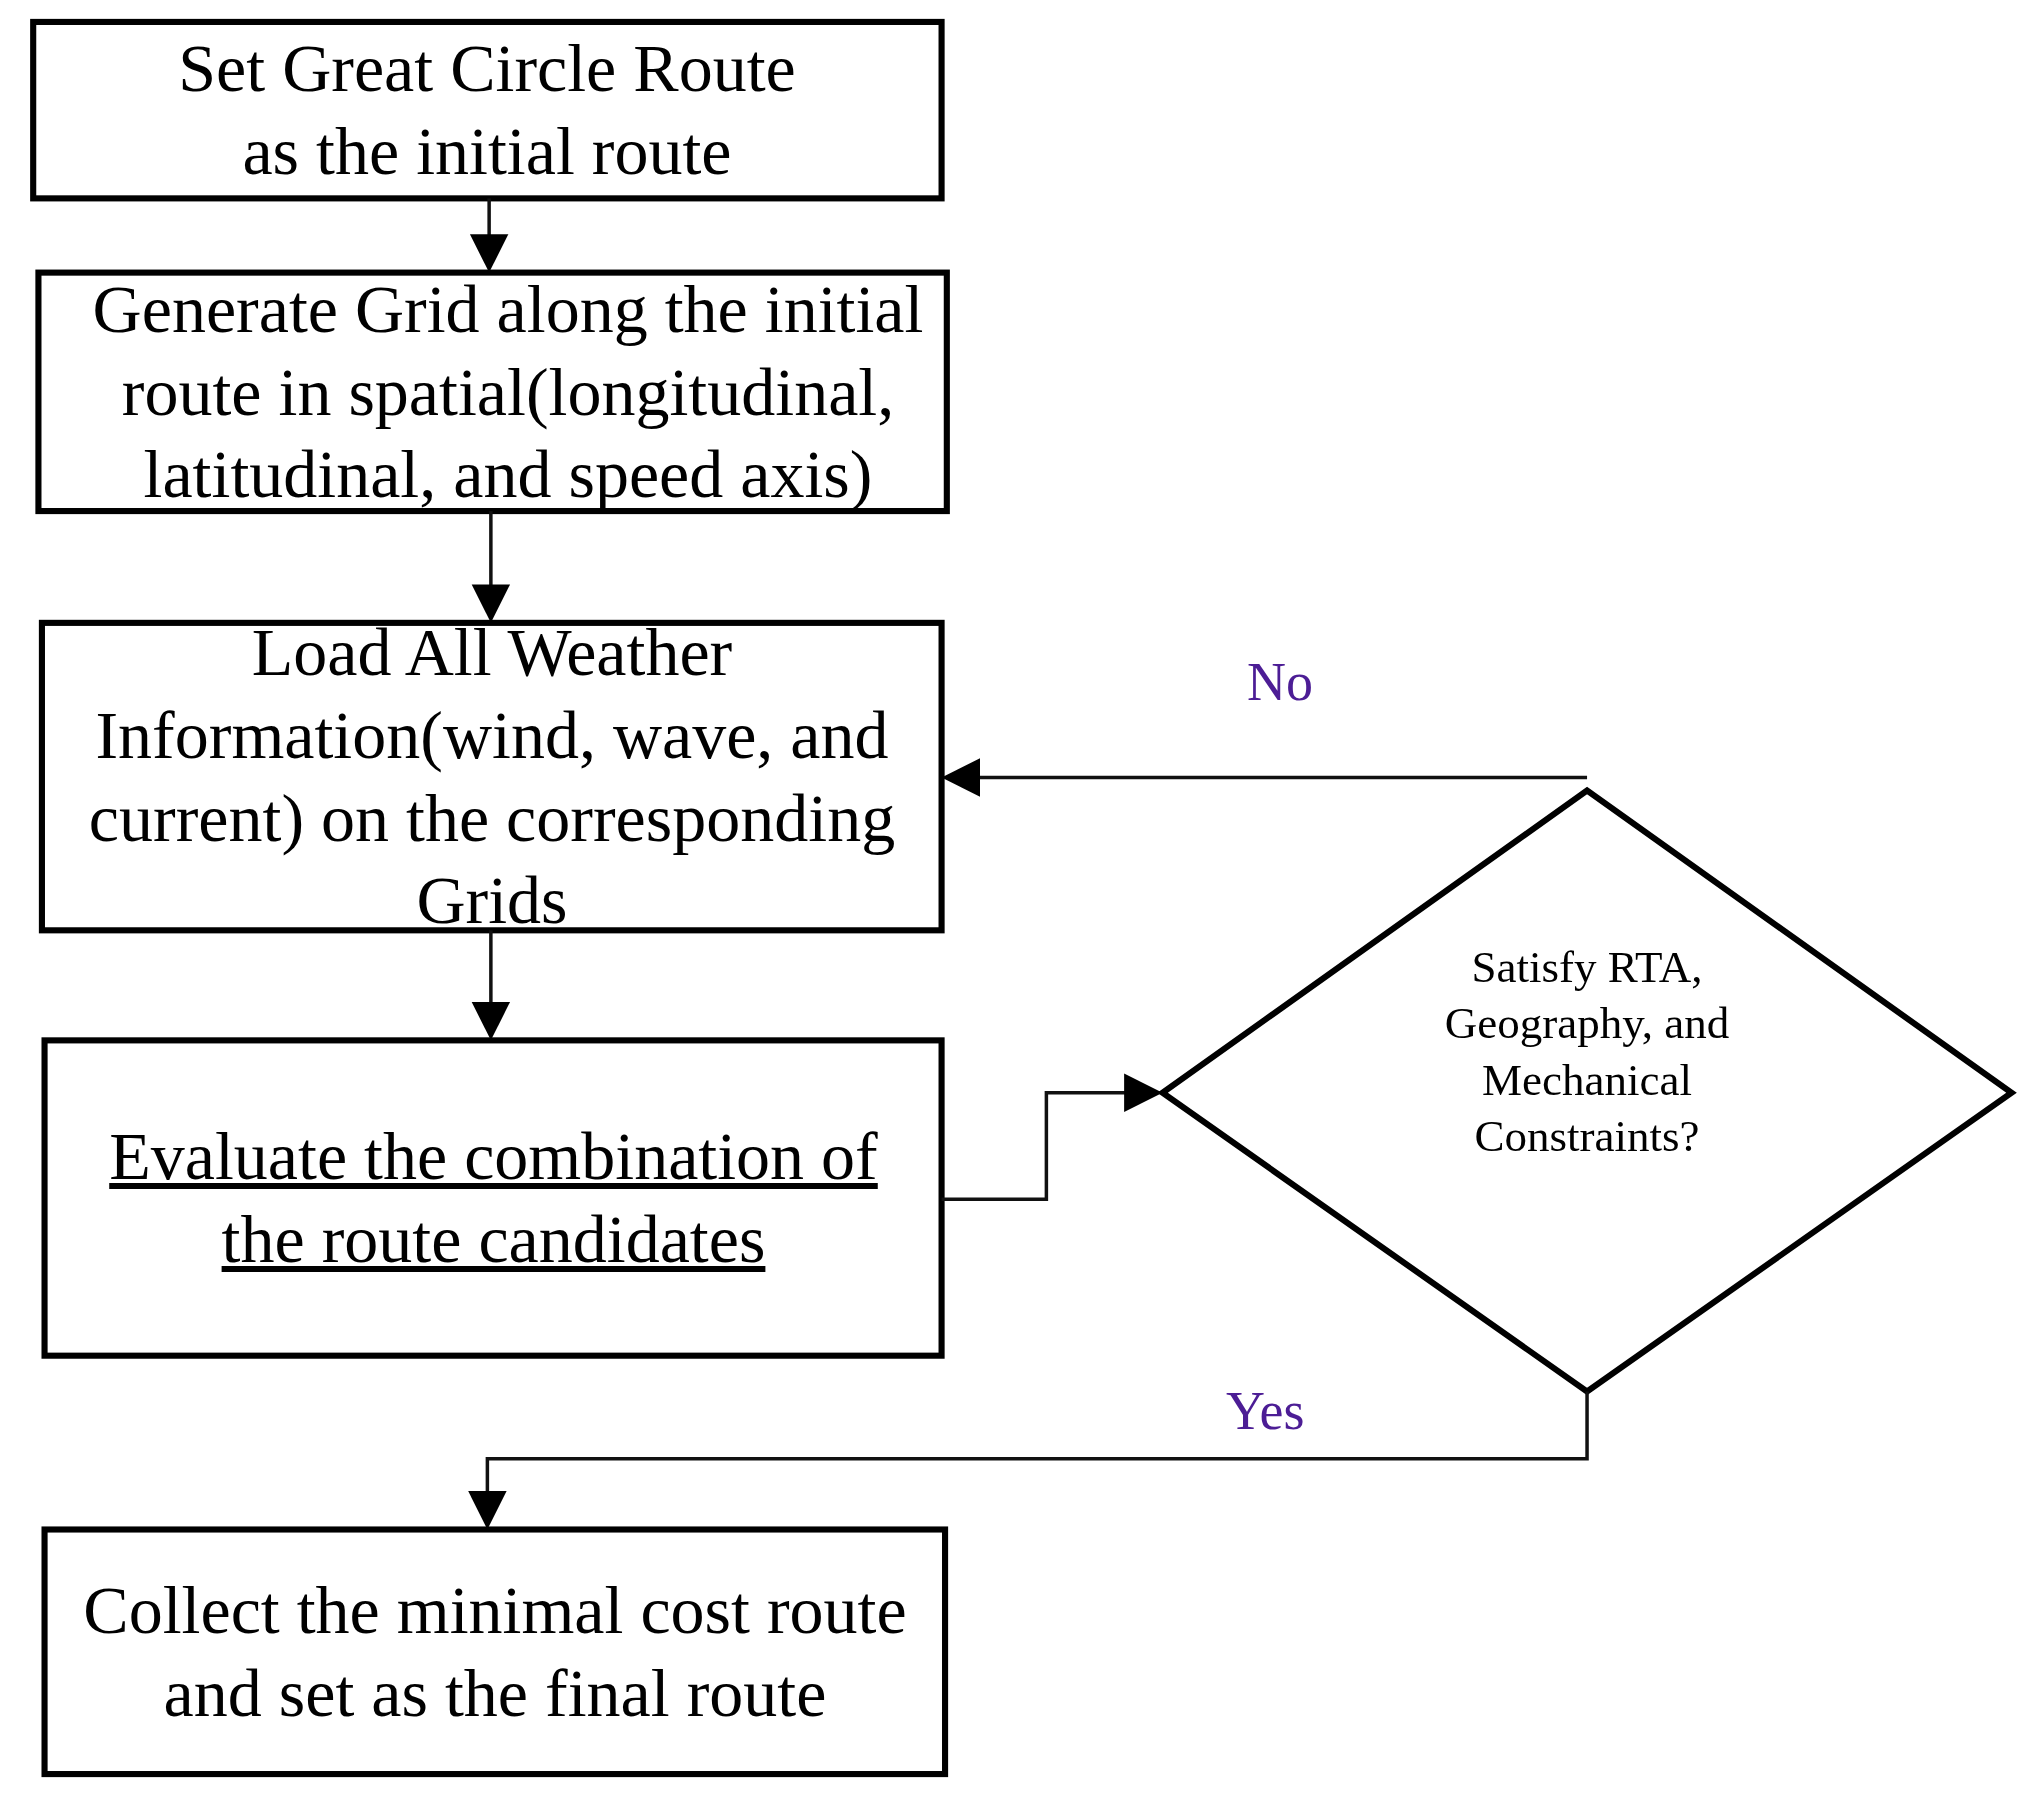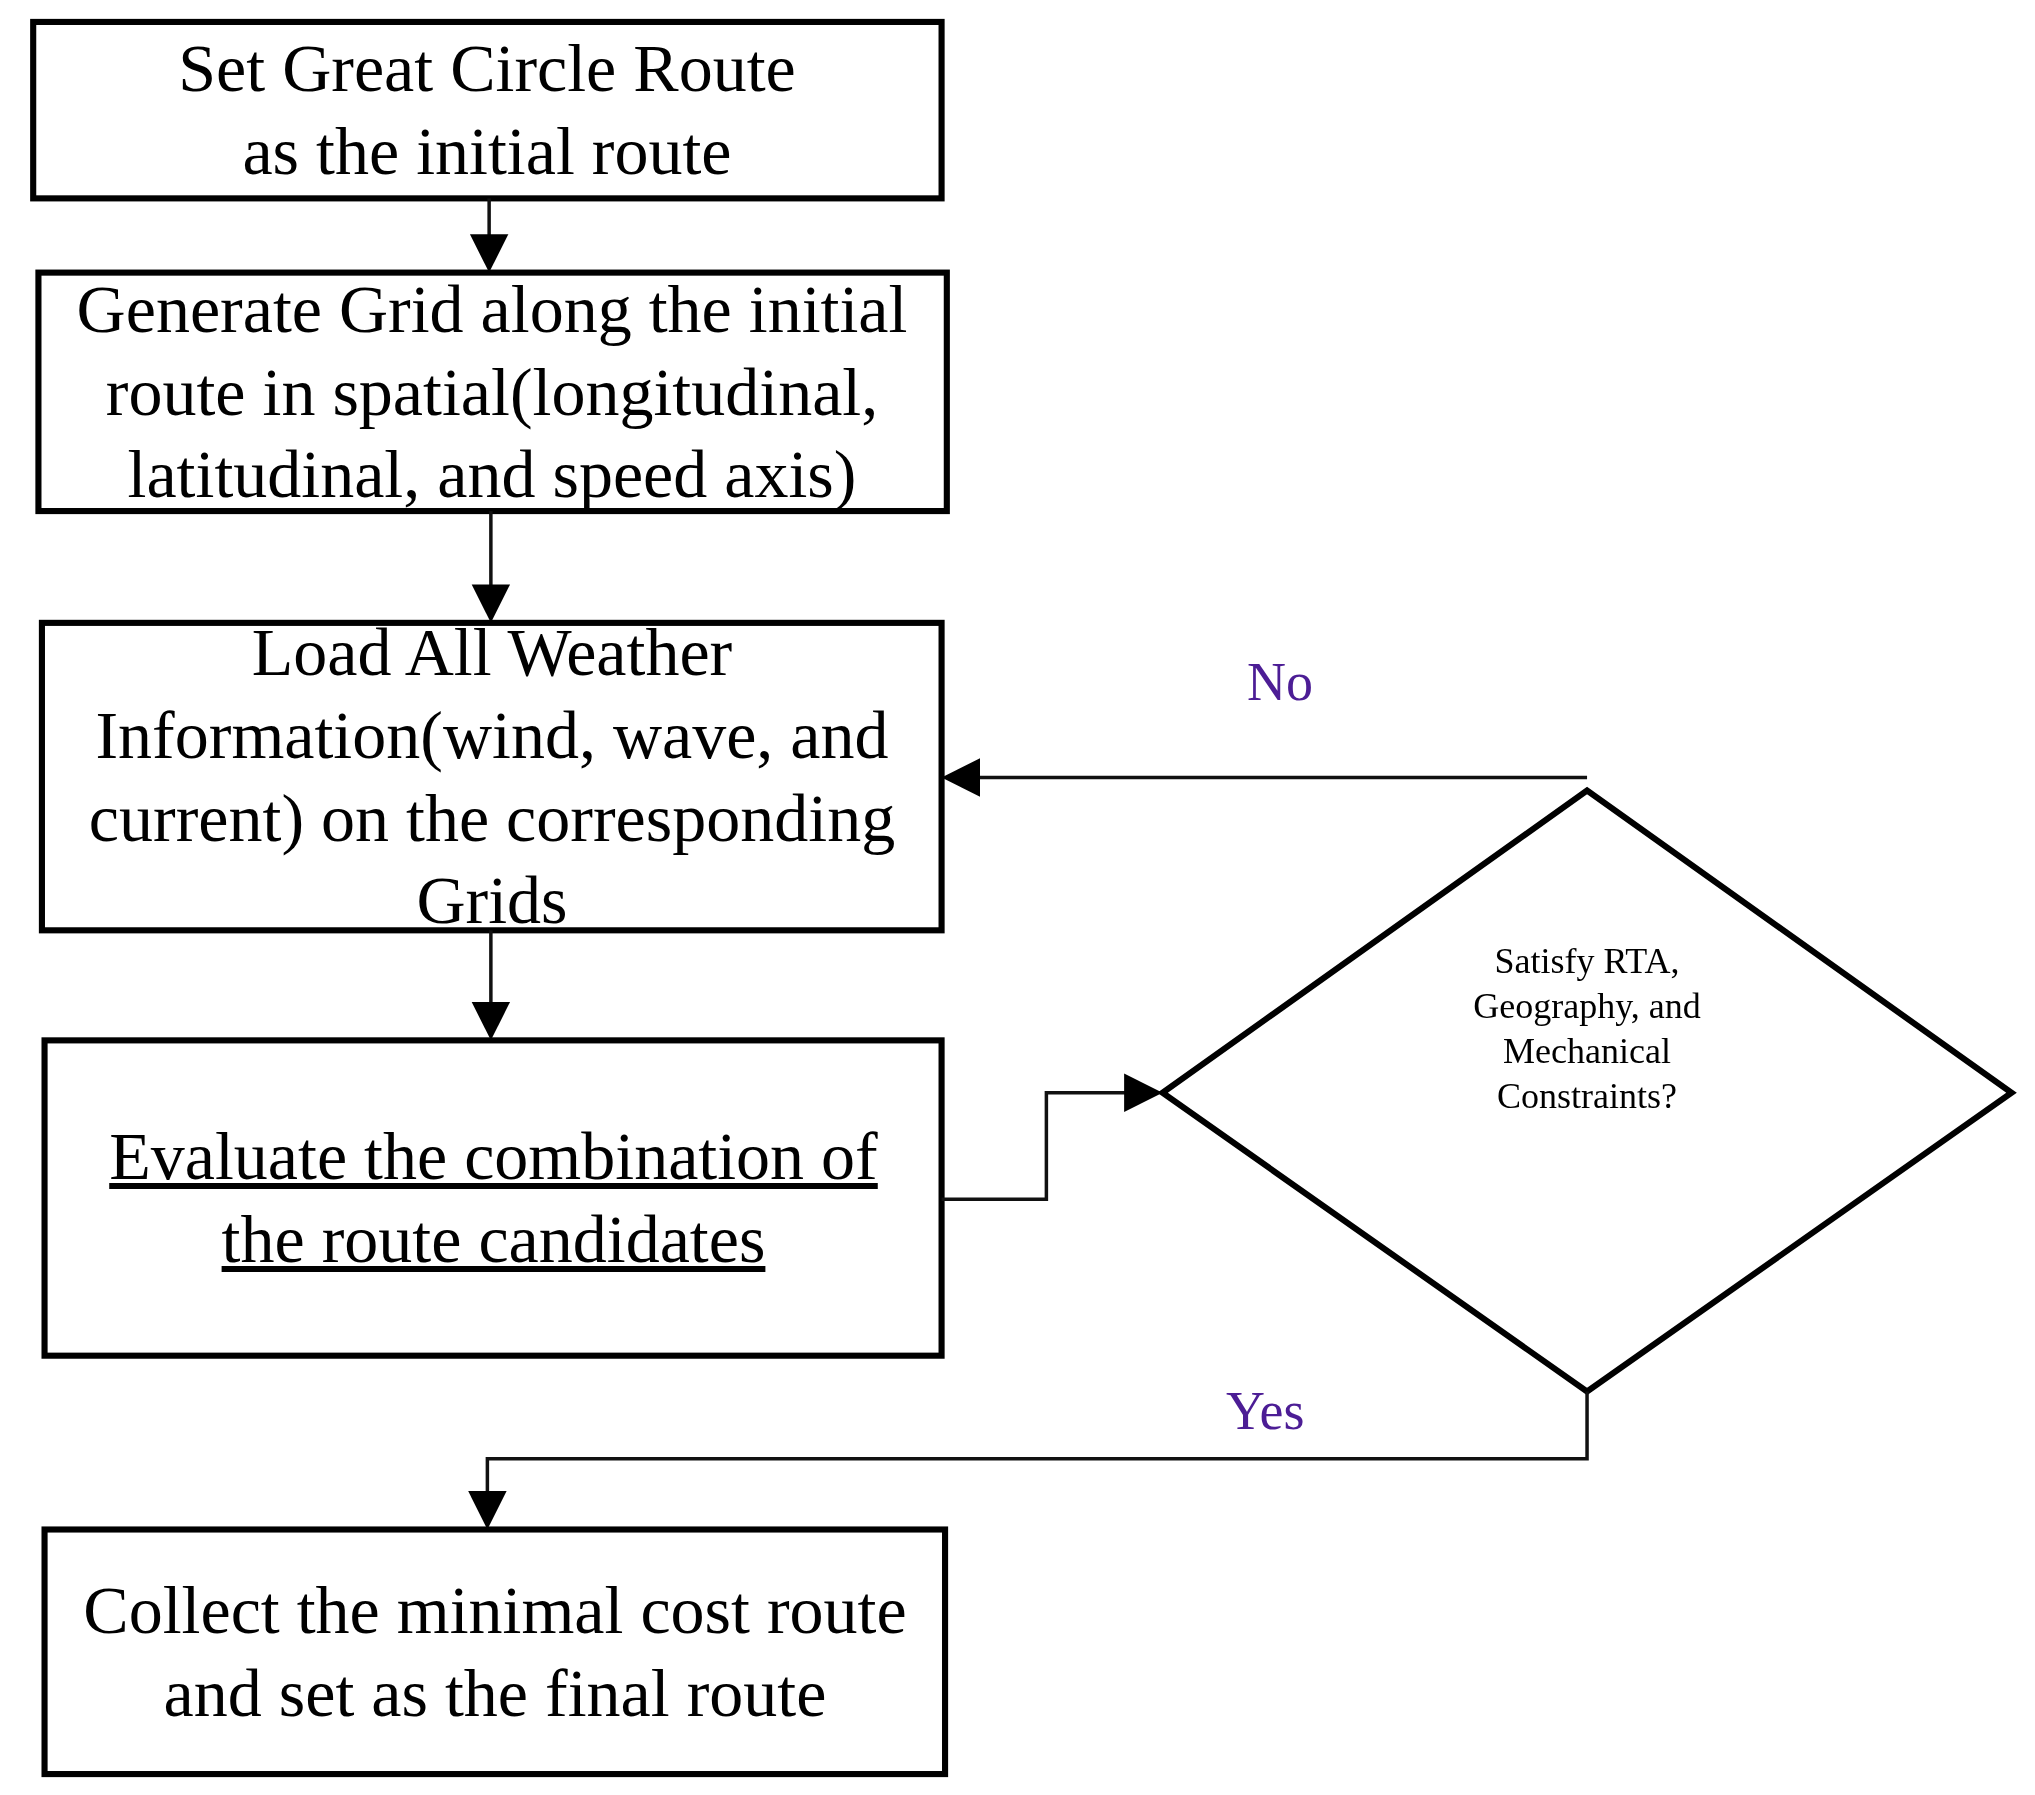--- a/index.html
+++ b/index.html
@@ -50,21 +50,21 @@
     justify-content: center;
     text-align: center;
     color: #000000;
     line-height: 1.22;
     font-family: "Liberation Serif", "DejaVu Serif", serif;
     font-size: 68px;
     white-space: pre-line;
     user-select: none;
   }
   .diamond-text {
-    font-size: 36px;
+    font-size: 45px;
     line-height: 1.25;
   }
   .edge-label {
     position: absolute;
     color: #4c1d95;
     font-family: "Liberation Serif", "DejaVu Serif", serif;
     font-size: 54px;
     user-select: none;
   }
 </style>
@@ -114,21 +114,21 @@
 
     <g>
       <path class="connector" d="M 1817 1593 L 1817 1670 L 558 1670 L 558 1729"></path>
       <polygon class="arrow-head" points="558,1751 536,1707 580,1707"></polygon>
     </g>
   </svg>
 
   <div class="node-text" style="left:33px; top:22px; width:908px; height:176px;">Set Great Circle Route
 as the initial route</div>
 
-  <div class="node-text" style="left:38px; top:273px; width:908px; height:238px;">Generate Grid along the initial
+  <div class="node-text" style="left:54px; top:273px; width:908px; height:238px;">Generate Grid along the initial
 route in spatial(longitudinal,
 latitudinal, and speed axis)</div>
 
   <div class="node-text" style="left:42px; top:623px; width:900px; height:307px;">Load All Weather
 Information(wind, wave, and
 current) on the corresponding
 Grids</div>
 
   <div class="node-text" style="left:45px; top:1040px; width:897px; height:315px;text-decoration:underline;">Evaluate the combination of
 the route candidates</div>

